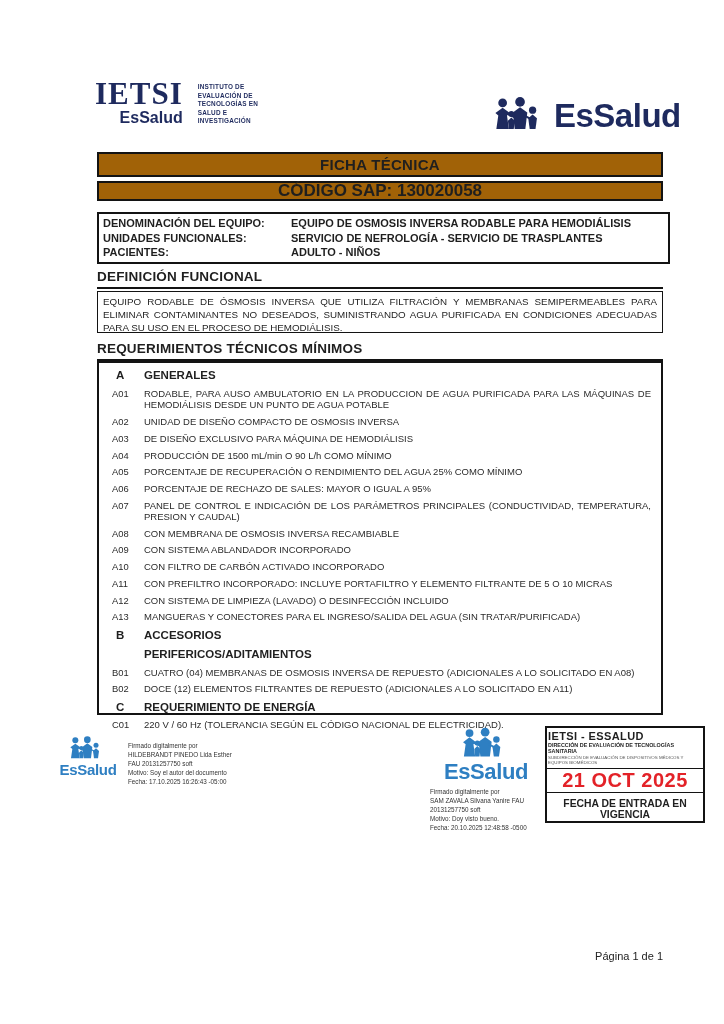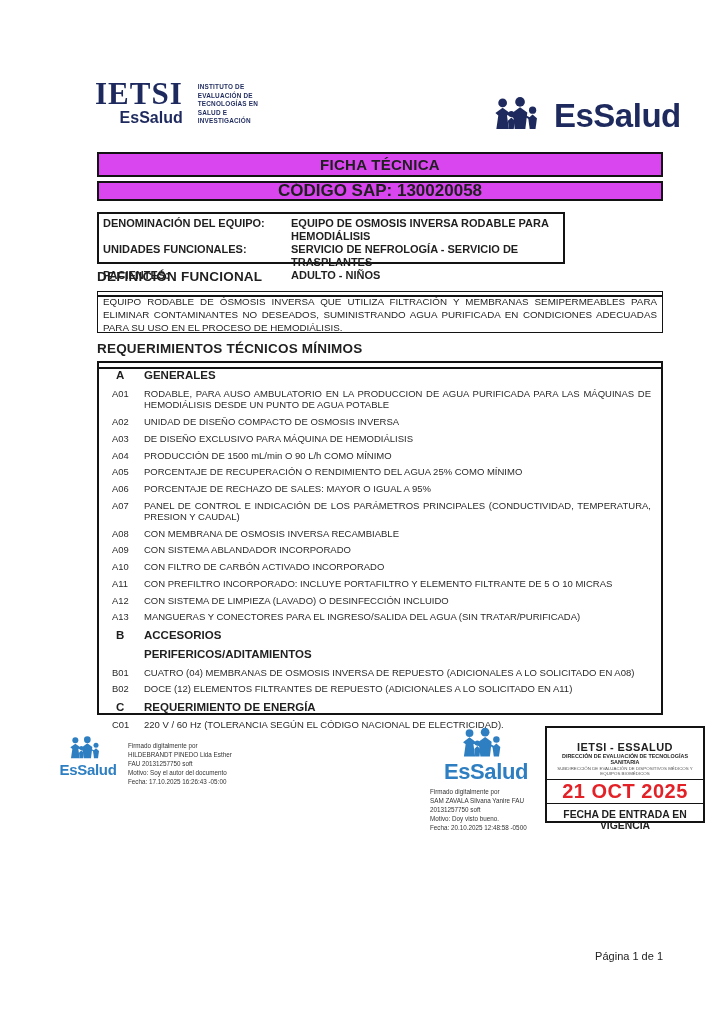--- a/index.html
+++ b/index.html
@@ -18,31 +18,31 @@
   .ietsi-left{text-align:right;}
   .ietsi-title{font-family:"Liberation Serif", serif;font-weight:bold;font-size:31px;line-height:28px;letter-spacing:1px;}
   .ietsi-sub{font-weight:bold;font-size:16px;line-height:16px;margin-top:2px;}
   .ietsi-bar{width:3px;background:var(--navy);margin:2px 5px 2px 7px;}
   .ietsi-tagline{display:flex;flex-direction:column;justify-content:center;font-size:6.4px;font-weight:bold;line-height:8.6px;letter-spacing:.2px;}
   .essalud-top{position:absolute;left:492px;top:94px;display:flex;align-items:center;color:var(--navy);}
   .essalud-top .fam{width:58px;height:40px;}
   .essalud-top .word{font-weight:bold;font-size:33px;letter-spacing:-0.5px;margin-left:4px;}
 
   
-  .hbox{position:absolute;left:97px;width:566px;border:2px solid #131313;background:#d946ef;display:flex;align-items:center;justify-content:center;}
+  .hbox{position:absolute;left:97px;width:566px;border:2px solid #131313;background:#a16207;display:flex;align-items:center;justify-content:center;}
   .box-title{top:152px;height:25px;font-weight:bold;font-size:15px;letter-spacing:.3px;}
   .box-sap{top:181px;height:20px;font-weight:bold;font-size:17px;}
 
-  .info-box{position:absolute;left:97px;top:212px;width:468px;height:52px;border:2px solid #131313;padding:3px 4px;display:flex;flex-direction:column;justify-content:space-between;}
+  .info-box{position:absolute;left:97px;top:212px;width:573px;height:52px;border:2px solid #131313;padding:3px 4px;display:flex;flex-direction:column;justify-content:space-between;}
   .info-row{display:flex;font-size:11px;font-weight:bold;line-height:13px;}
   .info-label{width:188px;flex:none;}
   .info-value{flex:1;}
 
   
-  .sec-heading{position:absolute;left:97px;width:566px;font-weight:bold;font-size:13.5px;letter-spacing:.2px;border-bottom:2px solid #131313;padding-bottom:11px;}
+  .sec-heading{position:absolute;left:97px;width:566px;font-weight:bold;font-size:13.5px;letter-spacing:.2px;border-bottom:2px solid #131313;padding-bottom:3px;}
   .def-heading{top:269px;}
   .req-heading{top:341px;}
 
   .def-box{position:absolute;left:97px;top:291px;width:566px;height:42px;border:1.5px solid #131313;padding:3px 5px;font-size:9.8px;line-height:13px;text-align:justify;}
 
   
   .req-box{position:absolute;left:97px;top:361px;width:566px;height:354px;border:2px solid #131313;padding:3px 0 0 0;}
   .req-row{display:flex;align-items:flex-start;padding:2.6px 10px 2.6px 0;}
   .req-code{width:32px;flex:none;margin-left:13px;font-size:9.4px;line-height:11.5px;color:#2a2a2a;}
   .req-text{flex:1;font-size:9.5px;line-height:11.5px;text-align:justify;color:#2a2a2a;}
@@ -58,21 +58,21 @@
   .sig-left-logo .word{font-weight:bold;font-size:15px;letter-spacing:-0.3px;}
   .sig-text{font-size:6.3px;line-height:9px;color:#333;}
   .sig-left-text{position:absolute;left:128px;top:741px;width:150px;}
   .sig-mid{position:absolute;left:430px;top:727px;width:112px;}
   .sig-mid .fam{width:52px;height:32px;}
   .sig-mid .word{font-weight:bold;font-size:22px;letter-spacing:-0.4px;}
   .sig-mid .sig-text{margin-top:2px;text-align:left;}
 
   
   .stamp{position:absolute;left:545px;top:726px;width:160px;height:97px;border:2.5px solid #131313;background:#fff;display:flex;flex-direction:column;}
-  .stamp-head{border-bottom:1.5px solid #131313;text-align:center;padding:13px 1px 2px 1px;}
+  .stamp-head{border-bottom:1.5px solid #131313;text-align:left;padding:2px 1px 2px 1px;}
   .stamp-title{font-weight:bold;font-size:11px;line-height:12px;letter-spacing:.4px;}
   .stamp-l1{font-weight:bold;font-size:5.4px;line-height:6.4px;}
   .stamp-l2{font-size:4.4px;line-height:5.4px;color:#555;}
   .stamp-date{flex:1;display:flex;align-items:center;justify-content:center;color:var(--red);font-weight:bold;font-size:20px;letter-spacing:.5px;}
   .stamp-foot{border-top:1.5px solid #131313;font-weight:bold;font-size:10.4px;line-height:11px;text-align:center;padding:5px 1px;}
 
   .pagination{position:absolute;top:950px;right:61px;font-size:11px;color:#222;}
 </style>
 </head>
 <body>

